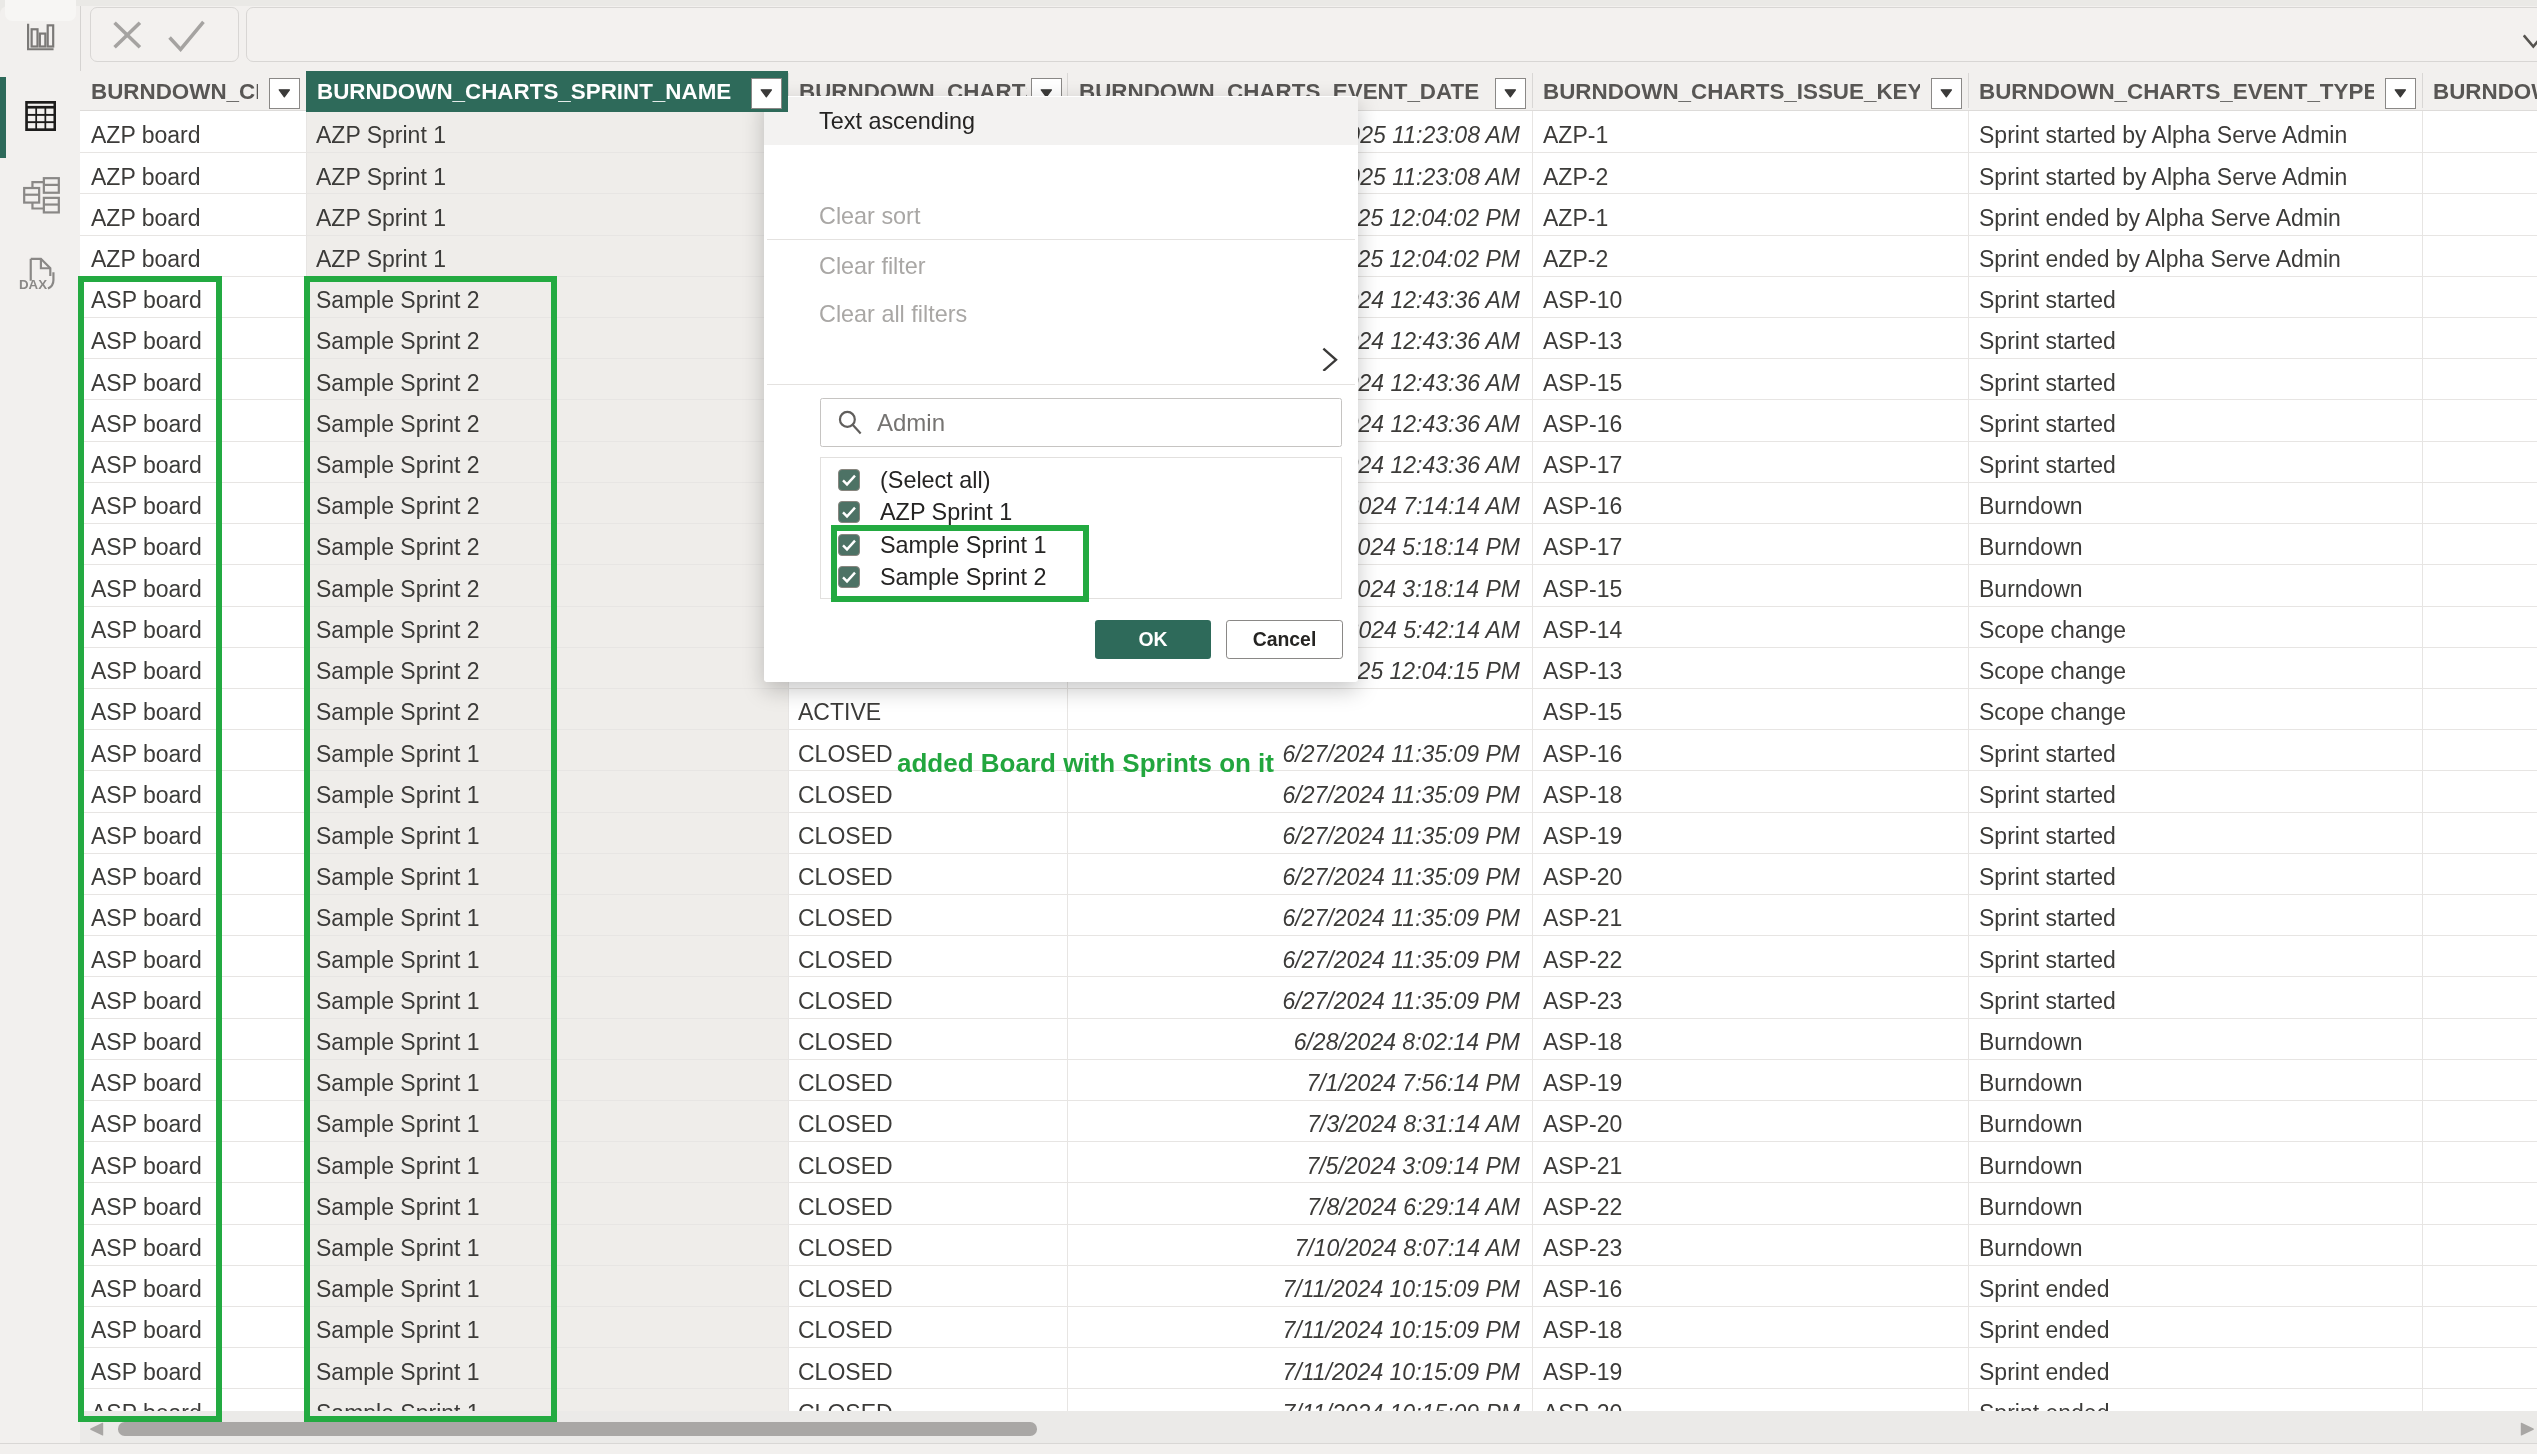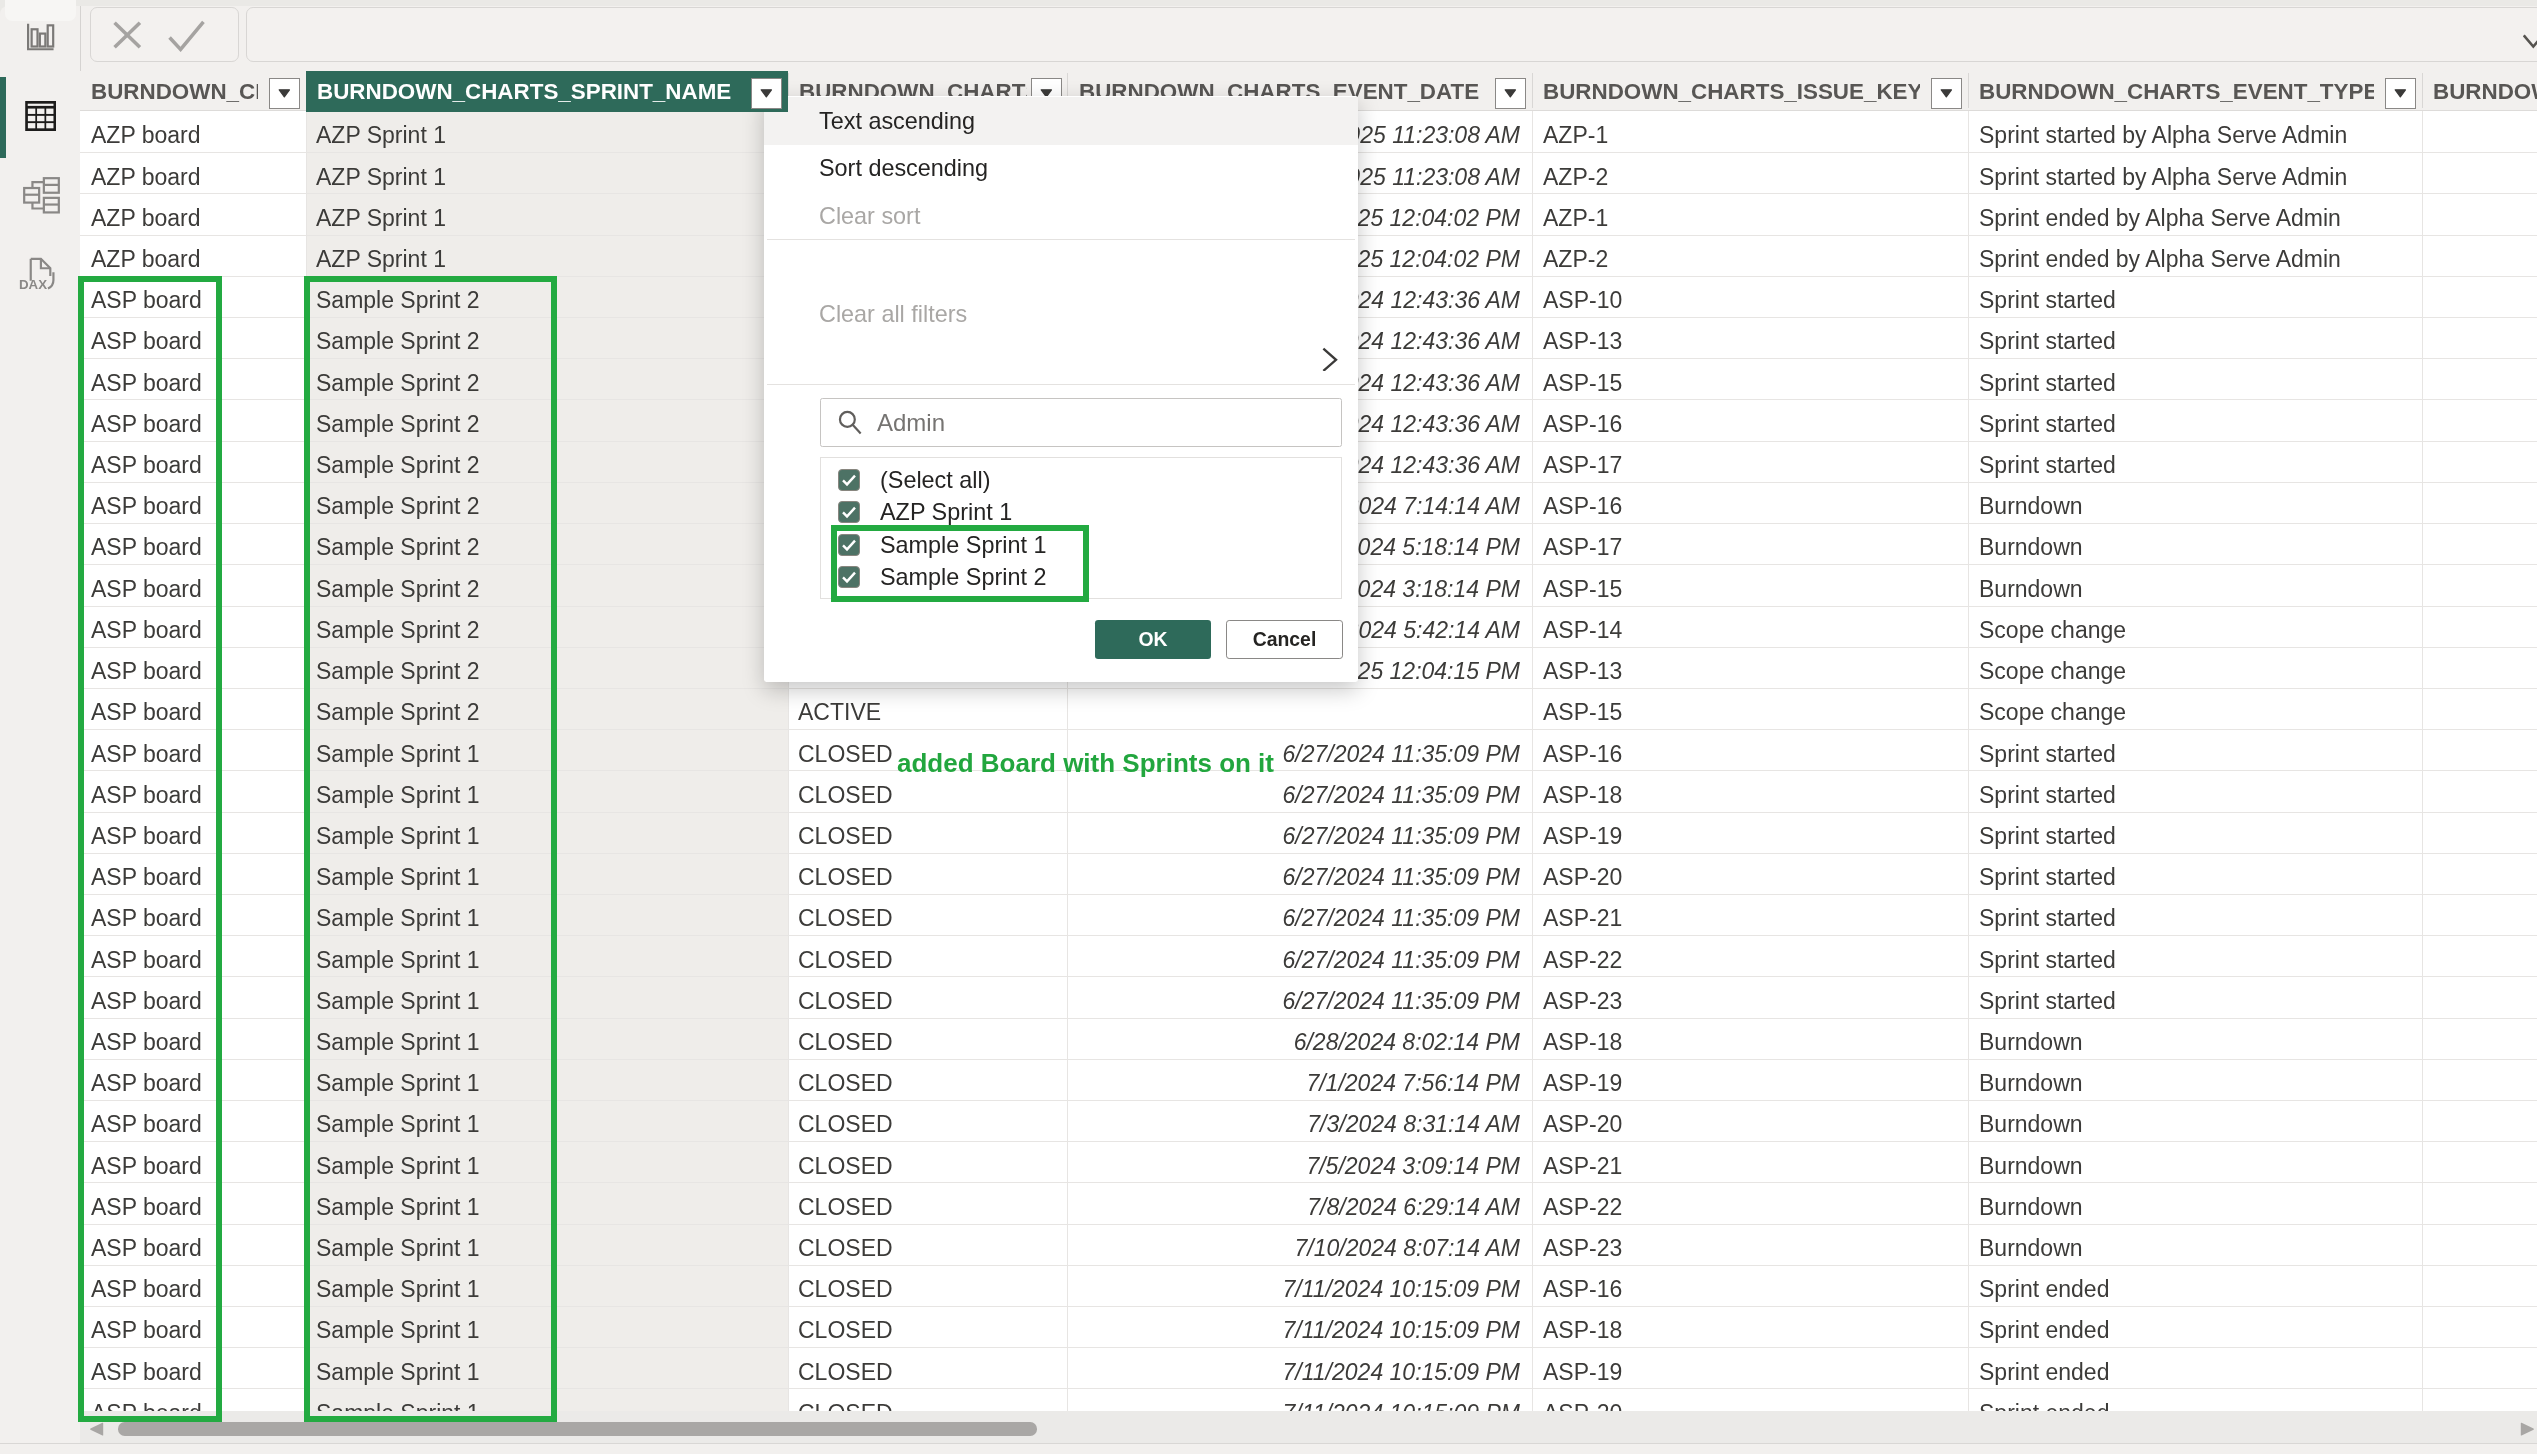--- a/index.html
+++ b/index.html
@@ -354,23 +354,23 @@
 <div class="abs cell" style="left:718px;top:1282px;">CLOSED</div>
 <div class="abs cell" style="left:987px;top:1282px;width:453px;text-align:right;font-style:italic;">7/11/2024 10:15:09 PM</div>
 <div class="abs cell" style="left:1463px;top:1282px;">ASP-20</div>
 <div class="abs cell" style="left:1899px;top:1282px;">Sprint ended</div>
 </div>
 <div class="annbox" style="left:78px;top:276px;width:144px;height:1146px;"></div>
 <div class="annbox" style="left:304px;top:276px;width:253px;height:1146px;"></div>
 <div class="abs" style="left:897px;top:748px;font-size:26px;font-weight:bold;color:#22a63e;white-space:nowrap;">added Board with Sprints on it</div>
 <div class="abs" style="left:764px;top:96px;width:594px;height:586px;background:#fff;border-radius:2.4px;box-shadow:0 7.1px 22px rgba(0,0,0,0.22);z-index:40;">
 <div class="mitem" style="top:0.8px;background:#f3f2f1;">Text ascending</div>
-<div class="mitem" style="top:48px;">Sort descending</div>
 <div class="mitem dis" style="top:96px;">Clear sort</div>
 <div class="abs" style="left:3.2px;top:143px;width:588px;height:0.8px;background:#e4e2e0;"></div>
+<div class="mitem dis" style="top:146px;">Clear filter</div>
 <div class="mitem dis" style="top:194px;">Clear all filters</div>
 <svg class="abs" style="left:557px;top:251px;" width="17.4" height="24" viewBox="0 0 22 30">
 <path d="M3 2 L19 16 L3 30" stroke="#3b3a39" stroke-width="3" fill="none"></path>
 </svg>
 <div class="abs" style="left:3.2px;top:288px;width:588px;height:0.8px;background:#e4e2e0;"></div>
 <div class="abs" style="left:56px;top:302px;width:522px;height:49px;border:1.6px solid #c6c4c2;border-radius:2.4px;box-sizing:border-box;background:#fff;"></div>
 <svg class="abs" style="left:74px;top:314px;" width="25" height="25" viewBox="0 0 32 32">
 <circle cx="12" cy="12" r="9.5" stroke="#605e5c" stroke-width="2.8" fill="none"></circle>
 <path d="M18.5 18.5 L29 30" stroke="#605e5c" stroke-width="2.8"></path>
 </svg>

